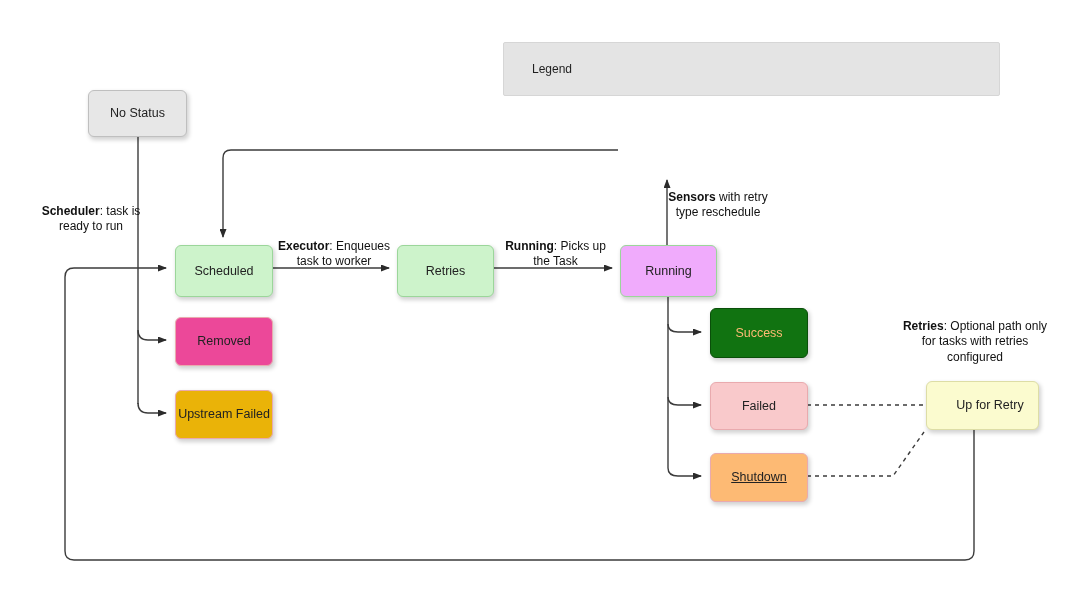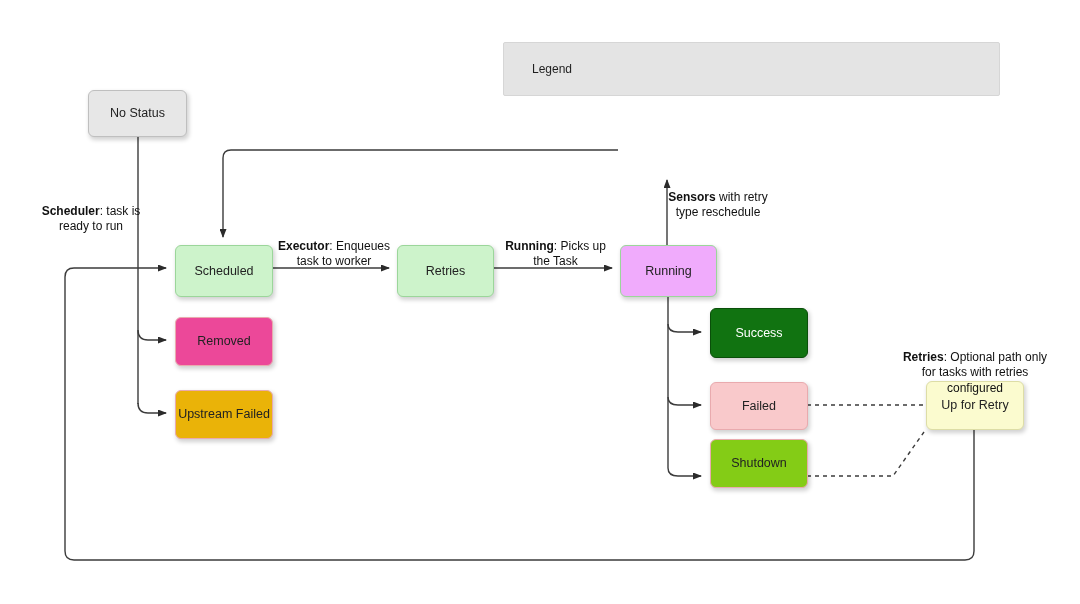--- a/index.html
+++ b/index.html
@@ -9,21 +9,21 @@
 
   .node{
     position:absolute;display:flex;align-items:center;justify-content:center;
     border-radius:6px;border:1px solid #bbb;font-size:12.5px;text-align:center;
     box-shadow:1.5px 2.5px 4px rgba(0,0,0,0.18);color:#222;line-height:1.15;
   }
   .node.green{border-color:#9bd69a;}
   .node.yellow{border-color:#ddddA6;}
   .node.pink{border-color:#e9aaae;}
   .node.gray{border-color:#bfbfbf;}
-  .node.dgreen{border-color:#0a4f0a;color:#ffffff;}
+  .node.dgreen{border-color:#0a4f0a;color:#fdba74;}
 
   .elabel{
     position:absolute;font-size:12px;line-height:1.28;text-align:center;color:#111;
   }
   .elabel b{font-weight:bold;}
 
   #legend{
     position:absolute;left:503px;top:42px;width:495px;height:52px;
     background:#e4e4e4;border:1px solid #d6d6d6;border-radius:2px;
   }
@@ -71,34 +71,34 @@
     <span class="ltitle">Legend</span>
 
   </div>
 
   <div class="node gray" style="left: 88px; top: 90px; width: 97px; height: 45px; background: rgb(231, 231, 231);">No Status</div>
   <div class="node green" style="left: 175px; top: 245px; width: 96px; height: 50px; background: rgb(205, 243, 203);">Scheduled</div>
   <div class="node green" style="left: 397px; top: 245px; width: 95px; height: 50px; background: rgb(205, 243, 203);">Retries</div>
   <div class="node green" style="left: 620px; top: 245px; width: 95px; height: 50px; background: #f0abfc;">Running</div>
   <div class="node dgreen" style="left: 710px; top: 308px; width: 96px; height: 48px; background: rgb(17, 115, 17);">Success</div>
   <div class="node pink" style="left: 710px; top: 382px; width: 96px; height: 46px; background: rgb(249, 201, 203);">Failed</div>
-  <div class="node pink" style="left: 710px; top: 439px; width: 96px; height: 47px; background: #84cc16;">Shutdown</div>
+  <div class="node pink" style="left: 710px; top: 453px; width: 96px; height: 47px; background: #fdba74; text-decoration: underline;">Shutdown</div>
   <div class="node pink" style="left: 175px; top: 317px; width: 96px; height: 47px; background: #ec4899;">Removed</div>
   <div class="node pink" style="left: 175px; top: 390px; width: 96px; height: 47px; background: #eab308;">Upstream Failed</div>
-  <div class="node yellow" style="left: 926px; top: 381px; width: 96px; height: 47px; background: rgb(251, 251, 207);">Up for Retry</div>
+  <div class="node yellow" style="left: 926px; top: 381px; width: 96px; height: 47px; background: rgb(251, 251, 207); padding-left: 15px;">Up for Retry</div>
 
   <div class="elabel" style="left:38px;top:204px;width:106px">
     <b>Scheduler</b><span>: task is ready to run</span>
   </div>
   <div class="elabel" style="left:270px;top:239px;width:128px">
     <b>Executor</b><span>: Enqueues task to worker</span>
   </div>
   <div class="elabel" style="left:498px;top:239px;width:115px">
     <b>Running</b><span>: Picks up the Task</span>
   </div>
   <div class="elabel" style="left:662px;top:190px;width:112px">
     <b>Sensors</b><span> with retry type reschedule</span>
   </div>
-  <div class="elabel" style="left:901px;top:350px;width:148px">
+  <div class="elabel" style="left:901px;top:319px;width:148px">
     <b>Retries</b><span>: Optional path only for tasks with retries configured</span>
   </div>
 
 </div>
 
 </body></html>

